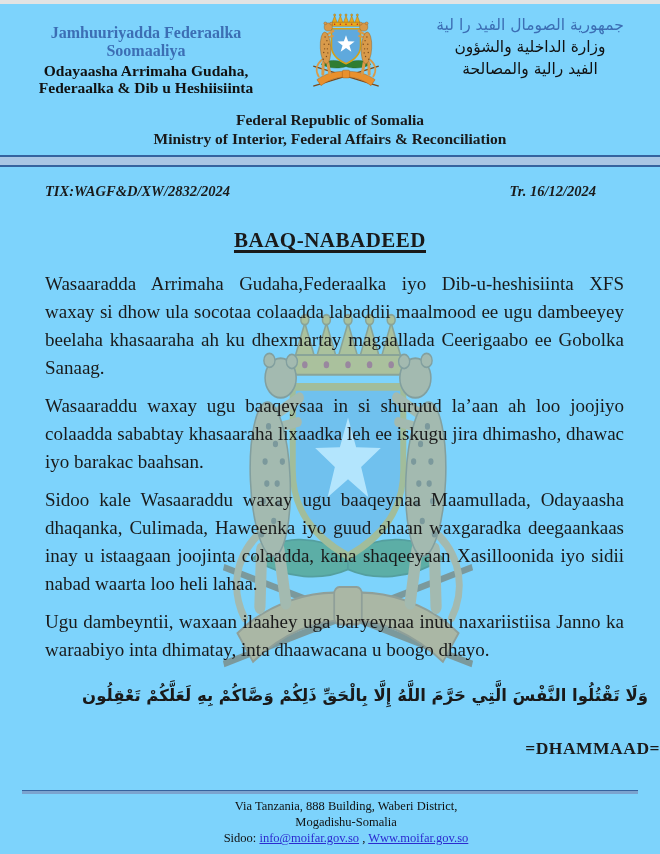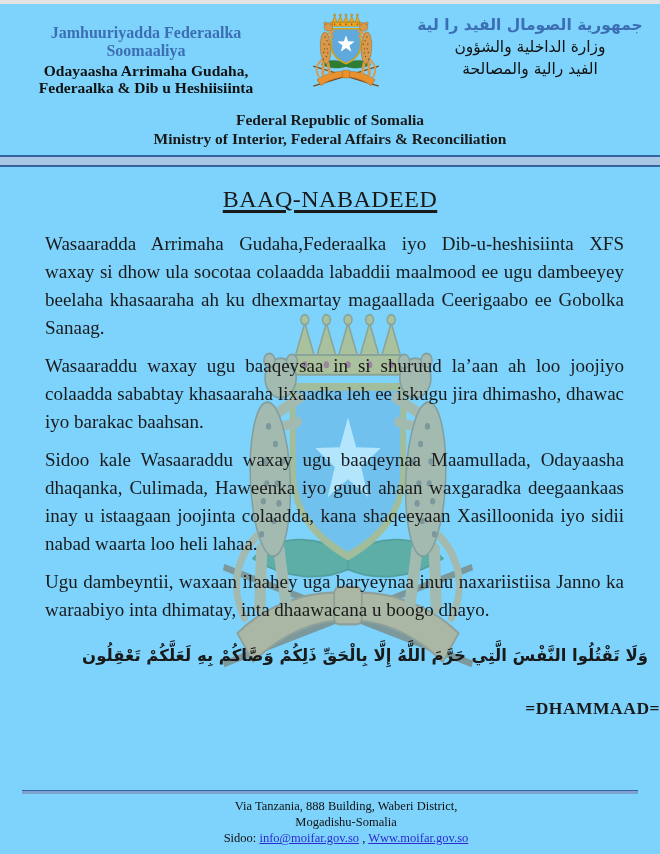--- a/index.html
+++ b/index.html
@@ -21,32 +21,32 @@
   }
   .content{position:relative;z-index:1;}
   
   .hdr{display:flex;justify-content:space-between;align-items:flex-start;padding:4px 10px 0 10px;}
   .hdr-left{width:272px;text-align:center;padding-top:16px;font-weight:bold;line-height:1.12;}
   .hdr-left .l1{color:#3c6eb4;font-size:16px;margin-bottom:2px;}
   .hdr-left .l2,.hdr-left .l3{color:#111;font-size:15.5px;}
   .hdr-emblem{width:100px;height:88px;flex:0 0 auto;}
   .hdr-right{width:240px;text-align:center;direction:rtl;padding-top:6px;
     font-family:"DejaVu Sans", sans-serif;font-size:15.5px;line-height:1.42;}
-  .hdr-right .a1{color:#3c6eb4;font-weight:bold;}
+  .hdr-right .a1{color:#3c6eb4;font-weight:normal;}
   .hdr-right .a2,.hdr-right .a3{color:#111;}
   .hdr-english{text-align:center;font-weight:bold;font-size:15.5px;line-height:1.25;margin-top:13px;}
   .sep{margin-top:7px;height:8px;
     border-top:2px solid #35639f;border-bottom:2px solid #35639f;background:#a9c6e4;}
   .sep-footer{margin:0 22px;height:3px;border-top:1px solid #35639f;background:#7ba3cf;}
   
   .ref-row{display:flex;justify-content:space-between;
     padding:0 64px 0 45px;margin-top:16px;
     font-weight:bold;font-style:italic;font-size:14.5px;}
   
-  .doc-title{text-align:center;margin-top:19px;font-weight:normal;font-size:24px;
+  .doc-title{text-align:center;margin-top:28px;font-weight:bold;font-size:21px;
     letter-spacing:0.5px;}
   .doc-title span{text-decoration:underline;text-decoration-thickness:2.5px;text-underline-offset:3px;}
   
   .para{font-size:19px;line-height:28px;text-align:justify;
     margin:10px 36px 0 45px;}
   .para.first{margin-top:17px;}
   .arabic-verse{direction:rtl;text-align:center;margin:16px 10px 0 80px;
     font-family:"DejaVu Sans", sans-serif;font-weight:bold;font-size:16.5px;line-height:1.9;}
   .end-marker{text-align:right;font-weight:bold;font-size:17.5px;margin-top:26px;letter-spacing:0.5px;}
   
@@ -148,20 +148,24 @@
       </div>
     </div>
 
     <div class="hdr-english">
       <div>Federal Republic of Somalia</div>
       <div>Ministry of Interior, Federal Affairs &amp; Reconciliation</div>
     </div>
 
     <div class="sep"></div>
 
+    <div class="ref-row">
+      <span>TIX:WAGF&amp;D/XW/2832/2024</span>
+      <span>Tr. 16/12/2024</span>
+    </div>
 
     <div class="doc-title">
       <span>BAAQ-NABADEED</span>
     </div>
 
     <p class="para first">Wasaaradda Arrimaha Gudaha,Federaalka iyo Dib-u-heshisiinta XFS waxay si dhow ula socotaa colaadda labaddii maalmood ee ugu dambeeyey beelaha khasaaraha ah ku dhexmartay magaallada Ceerigaabo ee Gobolka Sanaag.</p>
     <p class="para">Wasaaraddu waxay ugu baaqeysaa in si shuruud la’aan ah loo joojiyo colaadda sababtay khasaaraha lixaadka leh ee iskugu jira dhimasho,  dhawac iyo barakac baahsan.</p>
     <p class="para">Sidoo kale Wasaaraddu waxay ugu baaqeynaa Maamullada, Odayaasha dhaqanka, Culimada, Haweenka iyo guud ahaan waxgaradka deegaankaas inay u istaagaan joojinta colaadda, kana shaqeeyaan Xasilloonida iyo sidii nabad waarta loo heli lahaa.</p>
     <p class="para">Ugu dambeyntii, waxaan ilaahey uga baryeynaa inuu naxariistiisa Janno ka waraabiyo inta dhimatay, inta dhaawacana u boogo dhayo.</p>
 

